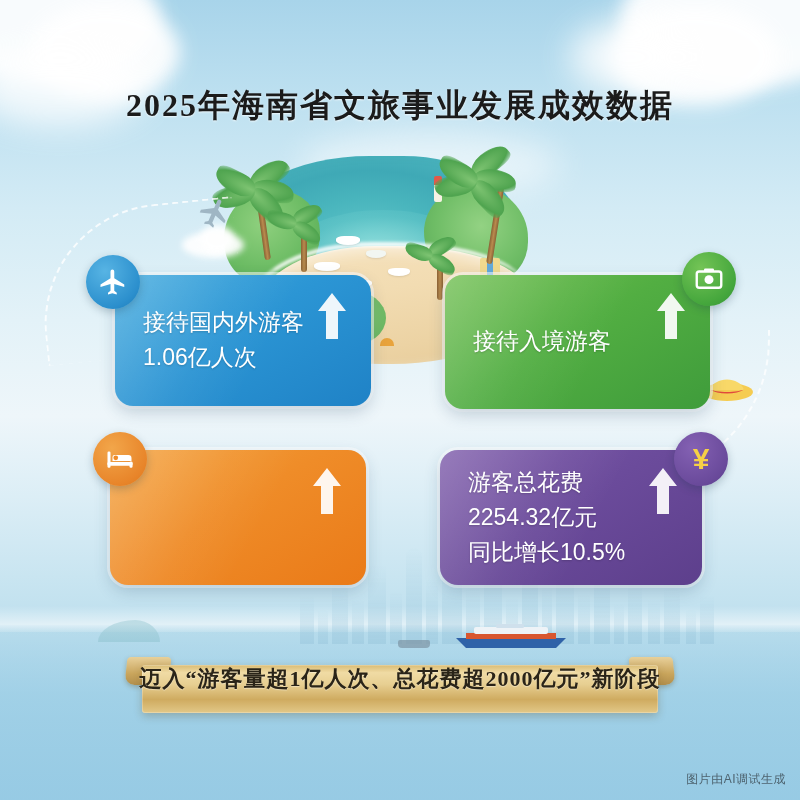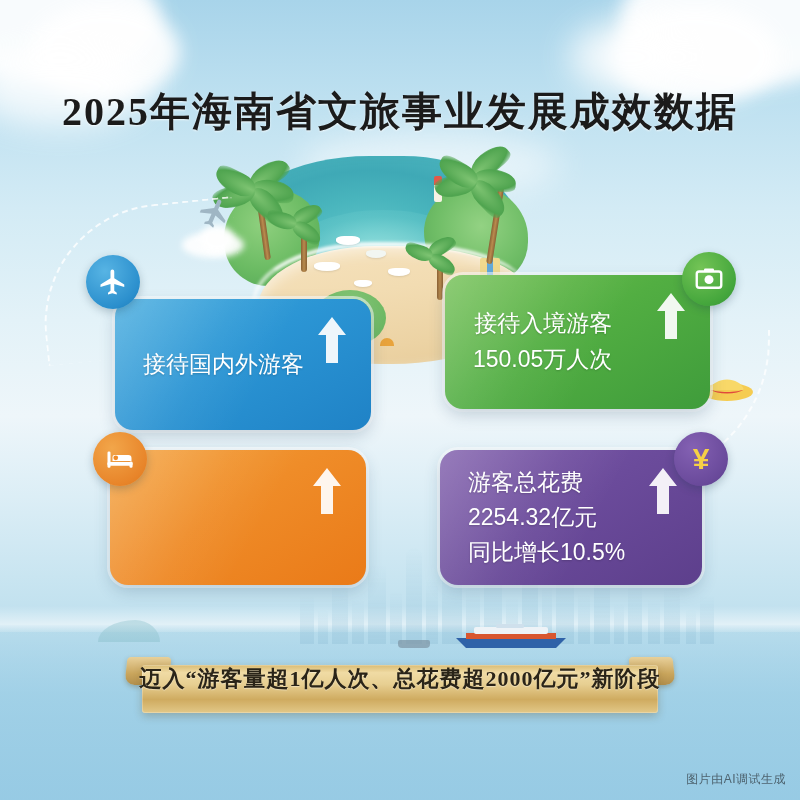--- a/index.html
+++ b/index.html
@@ -161,21 +161,21 @@
   #cruise-ship { position:absolute; left:452px; bottom:150px; width:118px; height:26px; }
   #cargo-ship { position:absolute; left:398px; bottom:152px; width:32px; height:8px;
     background:#7d94a4; border-radius:2px 2px 4px 4px; opacity:.7; }
   #far-island { position:absolute; left:98px; bottom:158px; width:62px; height:22px;
     background:linear-gradient(180deg,#a5cfd8,#8fc3d0); border-radius:60% 40% 0 0 / 100% 100% 0 0; opacity:.55; }
 
   
   #page-title {
     position:absolute; left:0; top:84px; width:800px; text-align:center;
     font-family:"Liberation Serif", serif;
-    font-size:40px; font-weight:700; color:#1b1b1b; letter-spacing:2px;
+    font-size:32px; font-weight:700; color:#1b1b1b; letter-spacing:2px;
     text-shadow:0 1px 2px rgba(255,255,255,.7);
   }
 
   
   .stat-card {
     position:absolute;
     border-radius:18px;
     box-shadow:0 6px 16px rgba(30,70,100,.22), 0 0 0 3px rgba(255,255,255,.55);
     overflow:hidden;
   }
@@ -200,21 +200,21 @@
 
   .badge-icon {
     position:absolute; width:54px; height:54px; border-radius:50%;
     display:flex; align-items:center; justify-content:center;
     box-shadow:0 3px 8px rgba(20,50,70,.25);
     color:#ffffff;
   }
   .badge-icon svg { width:30px; height:30px; }
 
   #card-domestic { left:115px; top:275px; width:256px; height:131px;
-    background:linear-gradient(150deg,#3ea8dd 0%, #2b95d4 45%, #1f82c6 100%);margin-top:24px; }
+    background:linear-gradient(150deg,#3ea8dd 0%, #2b95d4 45%, #1f82c6 100%); }
   #icon-plane-badge { left:86px; top:255px;
     background:radial-gradient(circle at 35% 30%, #57b4e4 0%, #2b8fcd 70%, #1c7ab6 100%); }
 
   #card-inbound { left:445px; top:275px; width:265px; height:134px;
     background:linear-gradient(150deg,#6ebe4f 0%, #52ae42 45%, #3f9c3b 100%);text-align:right; }
   #icon-camera-badge { right:64px; top:252px;
     background:radial-gradient(circle at 35% 30%, #74c456 0%, #44a63c 70%, #36913a 100%); }
 
   #card-overnight { left:110px; top:450px; width:256px; height:135px;
     background:linear-gradient(150deg,#f3a03a 0%, #ef8c28 45%, #ea7a18 100%); }
@@ -379,38 +379,38 @@
       <rect x="14" y="9" width="90" height="6" fill="#d8562f"></rect>
       <rect x="22" y="3" width="74" height="7" rx="2" fill="#eef3f7"></rect>
       <rect x="44" y="0" width="28" height="4" rx="1.5" fill="#cfe0ec"></rect>
     </svg>
   </div>
 
   <div class="stat-card" id="card-domestic">
     <div class="sheen"></div>
     <div class="lines">
       <div>接待国内外游客</div>
+      <div class="num">1.06亿人次</div>
     </div>
     <div class="up-arrow">
       <svg viewBox="0 0 30 46">
           <path d="M15 0 L29 18 H21 V46 H9 V18 H1 Z" fill="#ffffff"></path>
         </svg>
     </div>
   </div>
   <div class="badge-icon" id="icon-plane-badge">
     <svg viewBox="0 0 24 24" fill="currentColor">
         <path d="M21 16v-2l-8-5V3.5A1.5 1.5 0 0 0 11.5 2 1.5 1.5 0 0 0 10 3.5V9l-8 5v2l8-2.5V19l-2 1.5V22l3.5-1 3.5 1v-1.5L13 19v-5.5z"></path>
       </svg>
   </div>
 
   <div class="stat-card" id="card-inbound">
     <div class="sheen"></div>
     <div class="lines">
       <div>接待入境游客</div>
-      <div class="num">150.05万人次</div>
     </div>
     <div class="up-arrow">
       <svg viewBox="0 0 30 46">
           <path d="M15 0 L29 18 H21 V46 H9 V18 H1 Z" fill="#ffffff"></path>
         </svg>
     </div>
   </div>
   <div class="badge-icon" id="icon-camera-badge">
     <svg viewBox="0 0 24 24" fill="none" stroke="currentColor" stroke-width="1.9">
       <rect x="2.2" y="6" width="19.6" height="13" rx="2"></rect>

